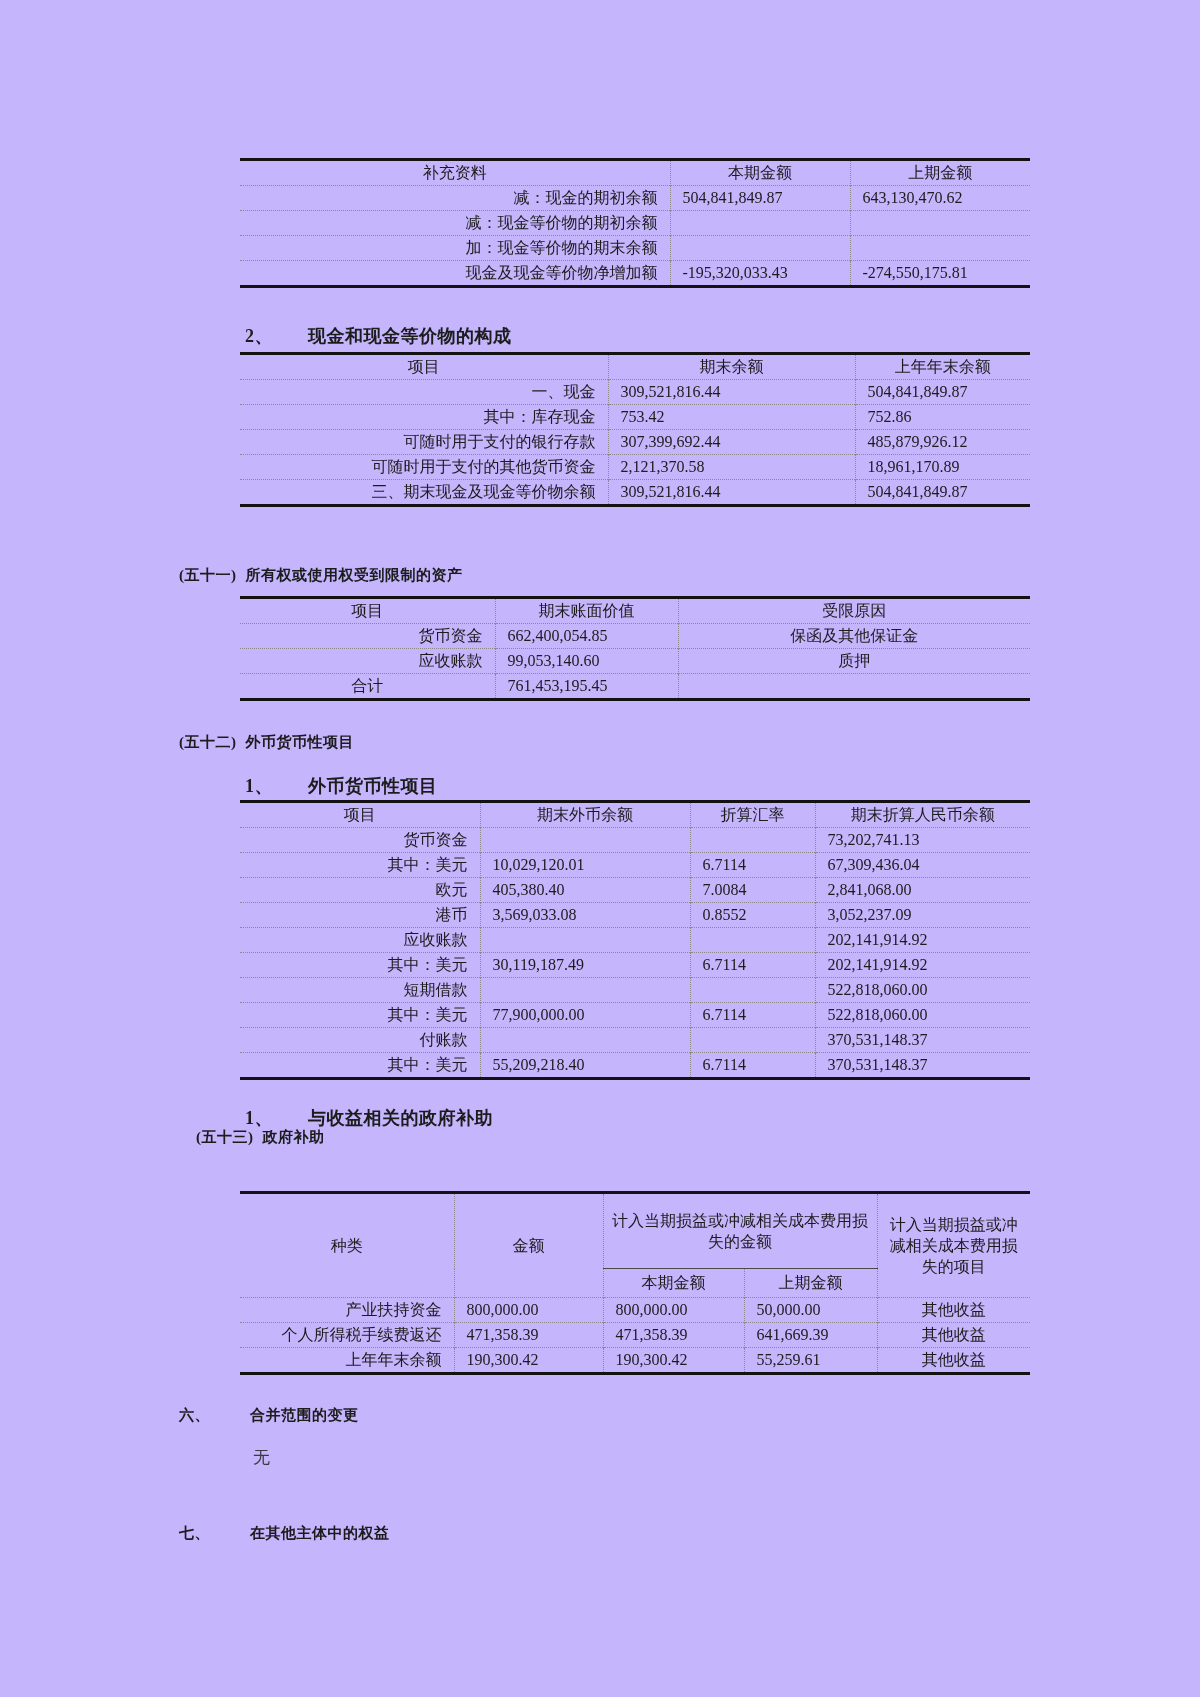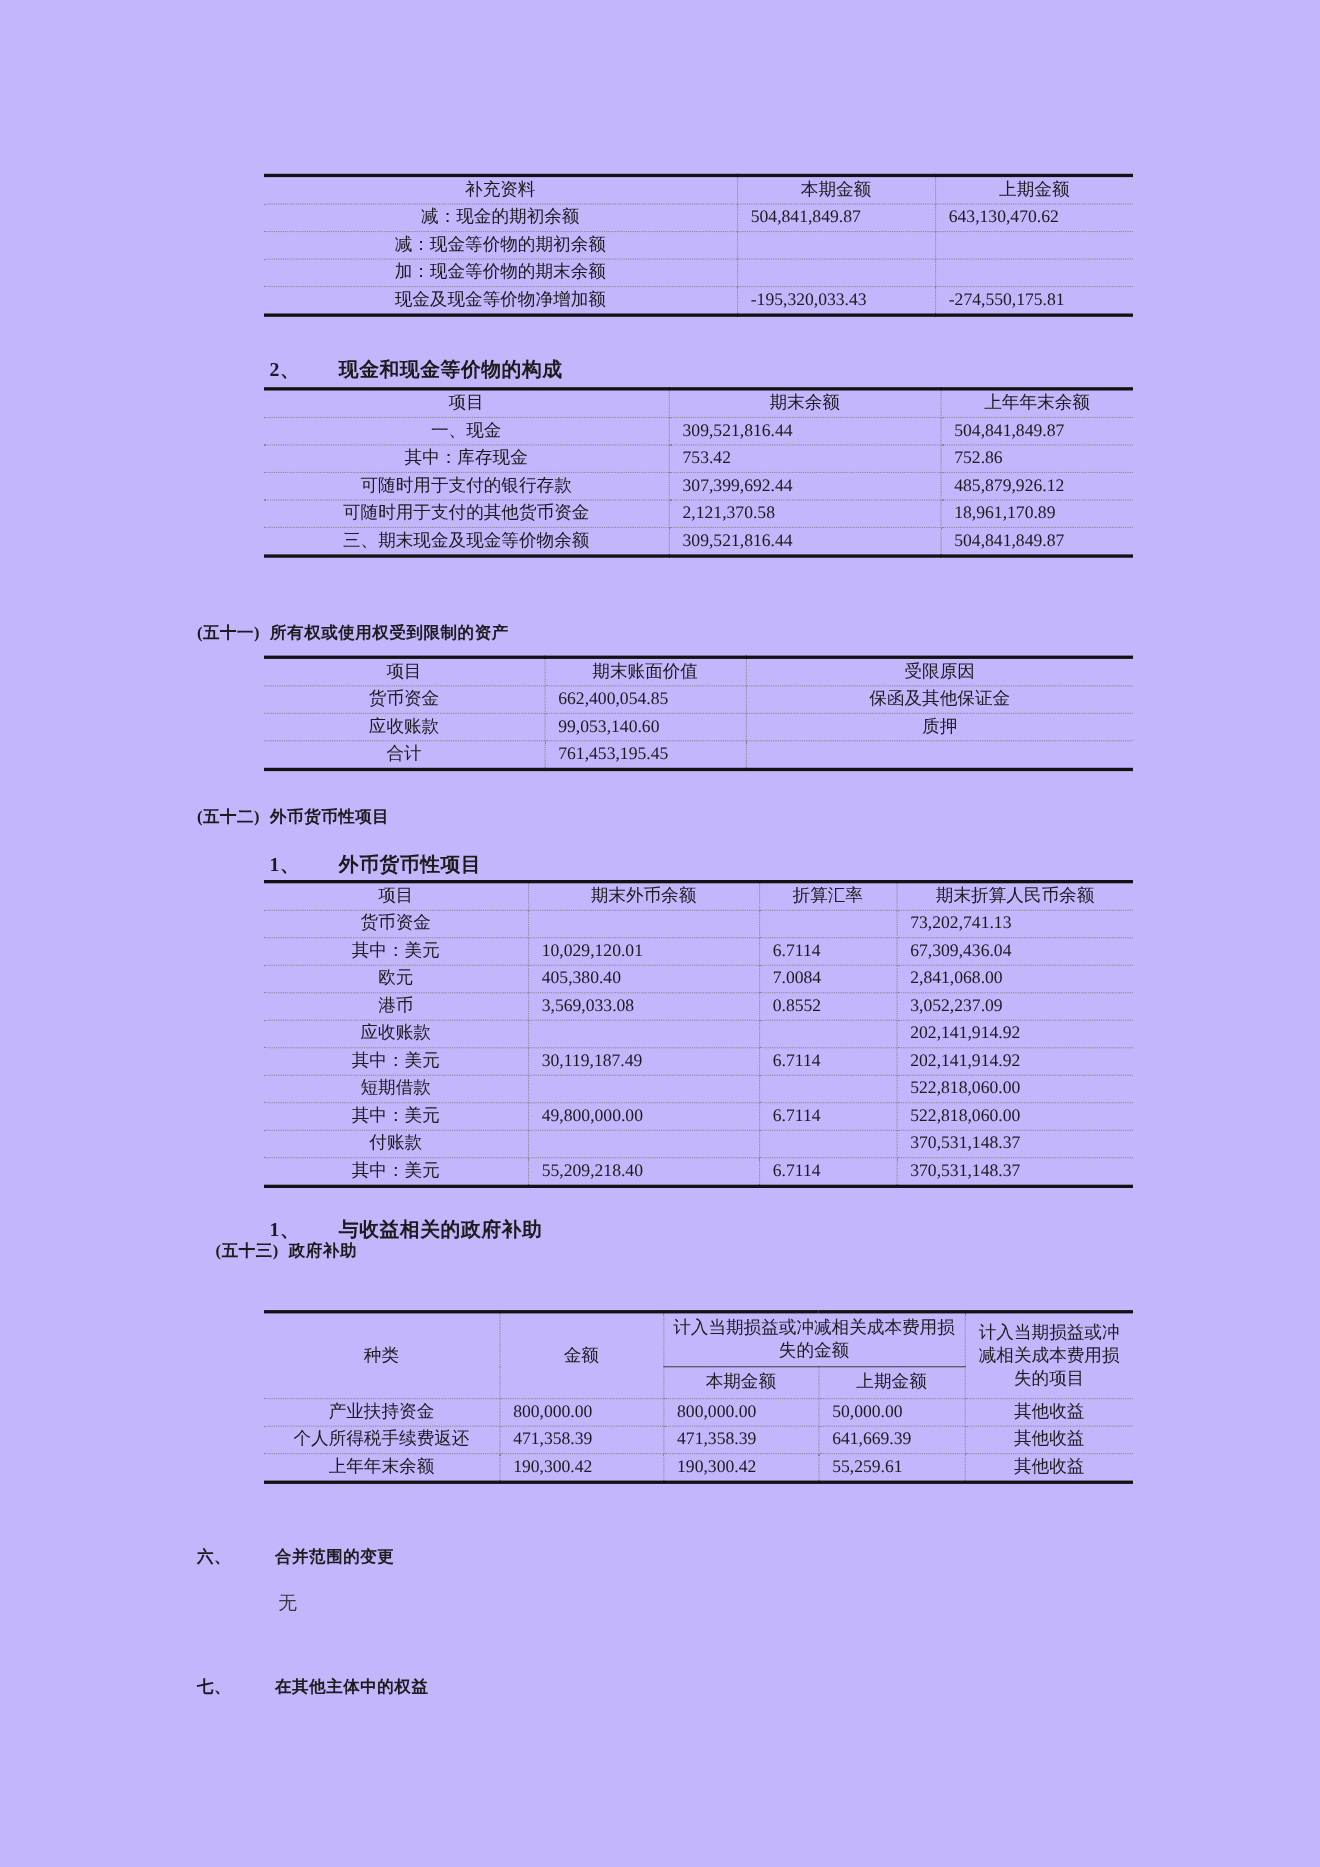--- a/index.html
+++ b/index.html
@@ -47,27 +47,27 @@
     font-weight: normal;
     padding: 2px 12px;
     line-height: 20px;
     height: 20px;
     overflow: hidden;
     vertical-align: middle;
   }
   table.fin th { text-align: center; }
   table.fin tbody td { border-top: 1px dotted #8a8a8a; }
   table.fin .vl { border-left: 1px dotted #8a8a8a; }
-  td.al-left  { text-align: center; }
+  td.al-left  { text-align: right; }
   td.al-right { text-align: left; }
   td.al-center{ text-align: center; }
 
   
   table.fin th.group { border-bottom: 1px solid #4a4a4a; line-height: 21px; padding: 3px 8px; }
-  table.fin th.wrap  { white-space: normal; line-height: 21px; padding: 3px 8px; }
+  table.fin th.wrap  { white-space: normal; line-height: 21px; padding: 16px 8px; }
   table.fin tr.subrow th { padding: 4px 12px; }
 </style>
 </head>
 <body>
 
 <div class="page">
 
   <table class="fin abs" style="top:158px; left:240px;">
     <colgroup>
         <col style="width:430px">
@@ -244,21 +244,21 @@
           <td class="al-right vl">202,141,914.92</td>
         </tr>
         <tr>
           <td class="al-left">短期借款</td>
           <td class="al-right vl"></td>
           <td class="al-right vl"></td>
           <td class="al-right vl">522,818,060.00</td>
         </tr>
         <tr>
           <td class="al-left">其中：美元</td>
-          <td class="al-right vl">49,800,000.00</td>
+          <td class="al-right vl">77,900,000.00</td>
           <td class="al-right vl">6.7114</td>
           <td class="al-right vl">522,818,060.00</td>
         </tr>
         <tr>
           <td class="al-left">付账款</td>
           <td class="al-right vl"></td>
           <td class="al-right vl"></td>
           <td class="al-right vl">370,531,148.37</td>
         </tr>
         <tr>

